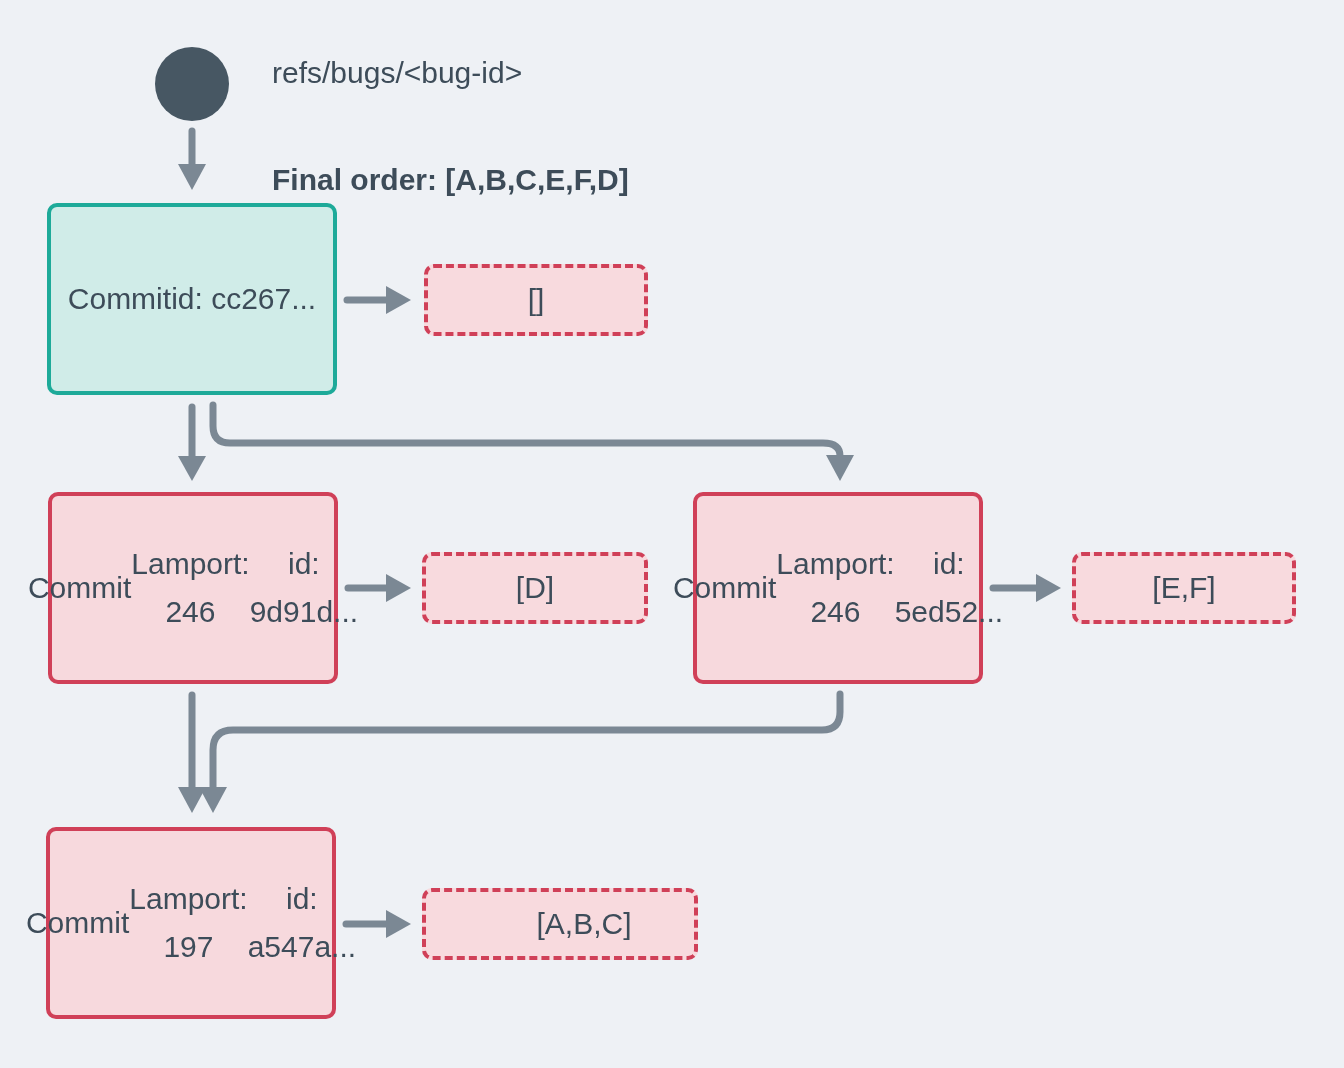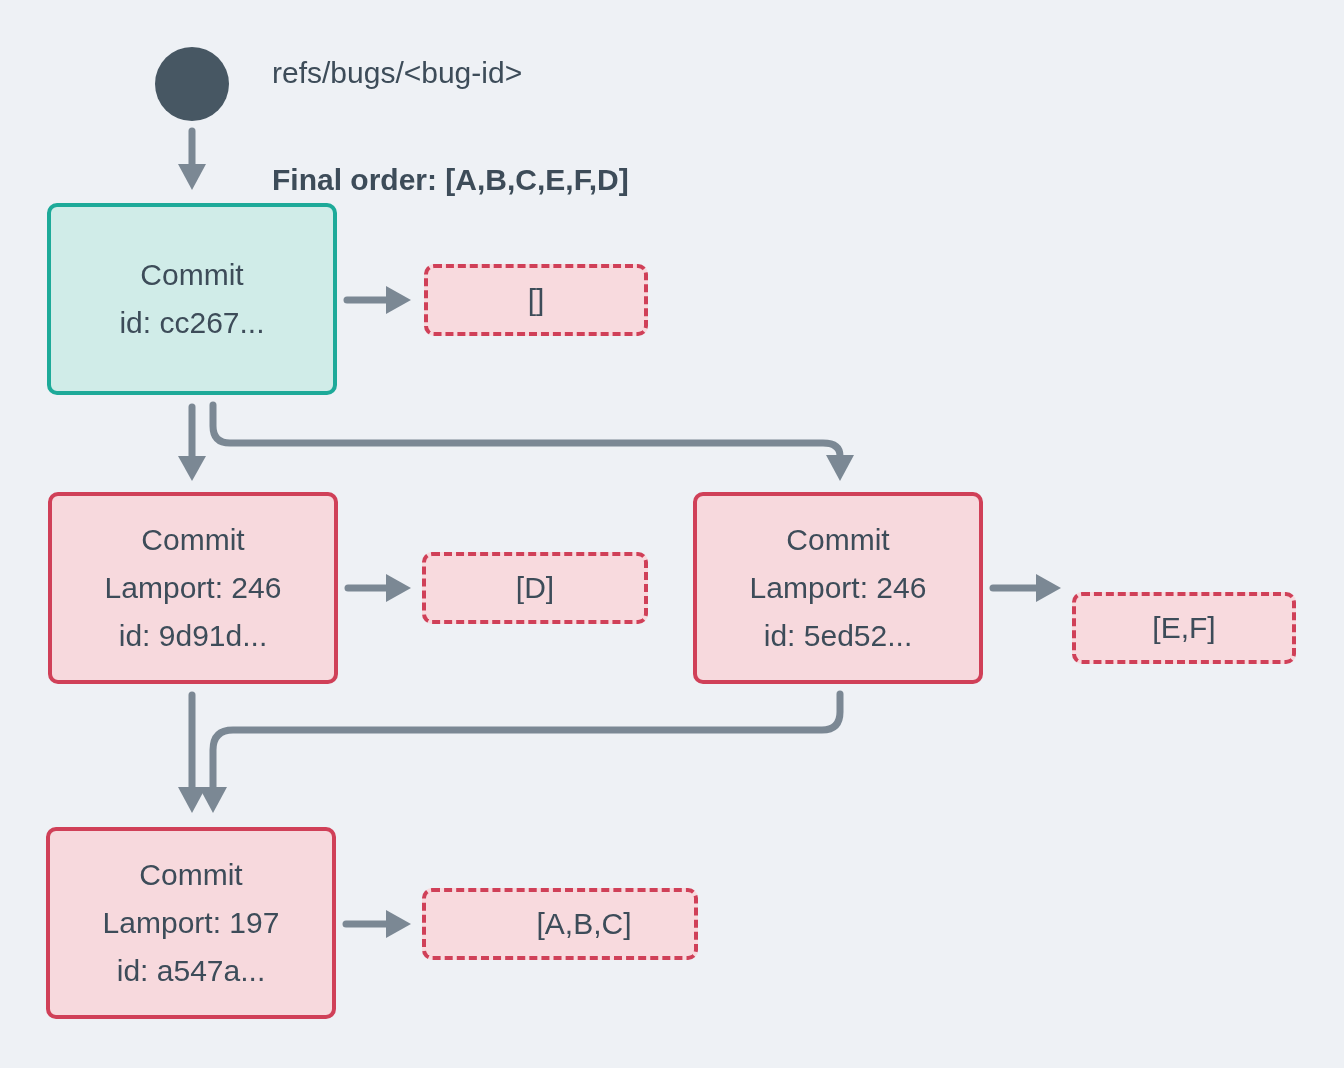--- a/index.html
+++ b/index.html
@@ -37,42 +37,42 @@
   }
   .final-order{
     position:absolute;left:272px;top:115px;
     font-size:30px;line-height:34px;font-weight:bold;margin-top:48px;
   }
   .commit{
     position:absolute;width:282px;height:184px;
     border:4px solid var(--commit-border);
     background:var(--commit-fill);
     border-radius:10px;
-    display:flex;flex-direction:column;justify-content:center;align-items:center;
+    display:flex;flex-direction:row;justify-content:center;align-items:center;
     font-size:30px;line-height:48px;text-align:center;
   }
   .commit.head-commit{
     border-color:var(--head-border);
     background:var(--head-fill);
   }
   .c0{left:47px;top:203px;}
   .c1{left:48px;top:492px;}
   .c2{left:693px;top:492px;}
   .c3{left:46px;top:827px;}
   .ops{
     position:absolute;height:64px;
     border:4px dashed var(--ops-border);
     background:var(--ops-fill);
     border-radius:10px;
     display:flex;justify-content:center;align-items:center;
     font-size:30px;
   }
   .o0{left:424px;top:264px;width:216px;}
   .o1{left:422px;top:552px;width:218px;}
-  .o2{left:1072px;top:552px;width:216px;margin-top:40px;}
+  .o2{left:1072px;top:552px;width:216px;}
   .o3{left:422px;top:888px;width:220px;padding-left:48px;}
 </style>
 </head>
 <body>
 
 <div class="stage">
 
   <svg class="arrows" viewBox="0 0 1344 1068" aria-hidden="true">
 
     <g>

